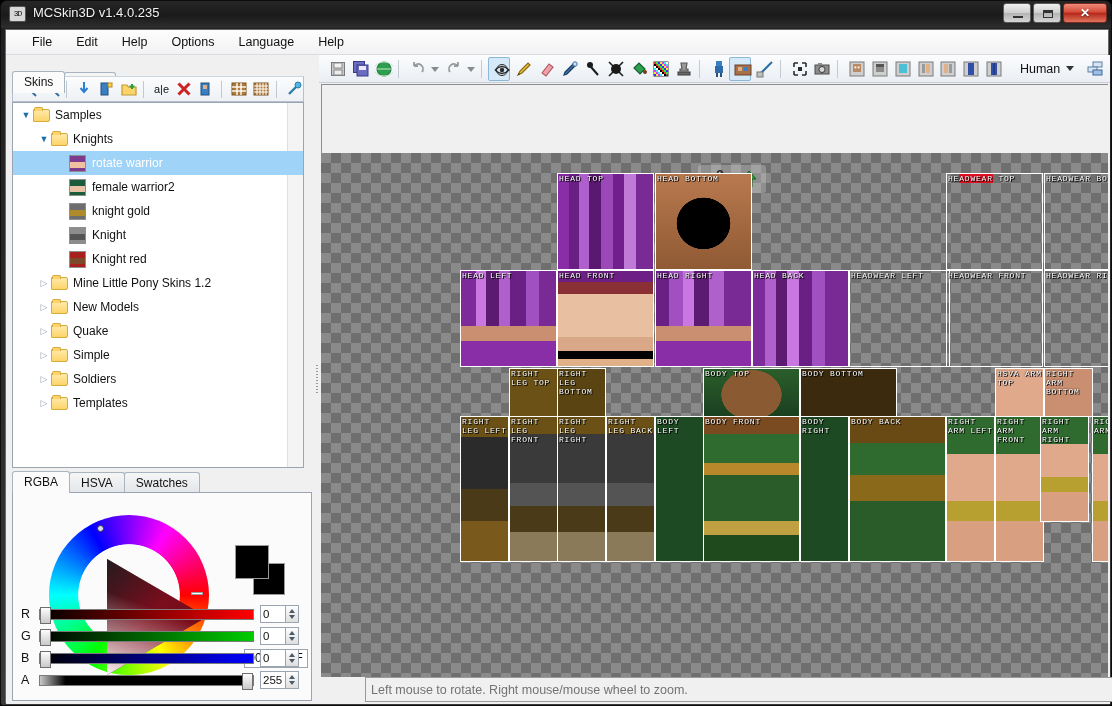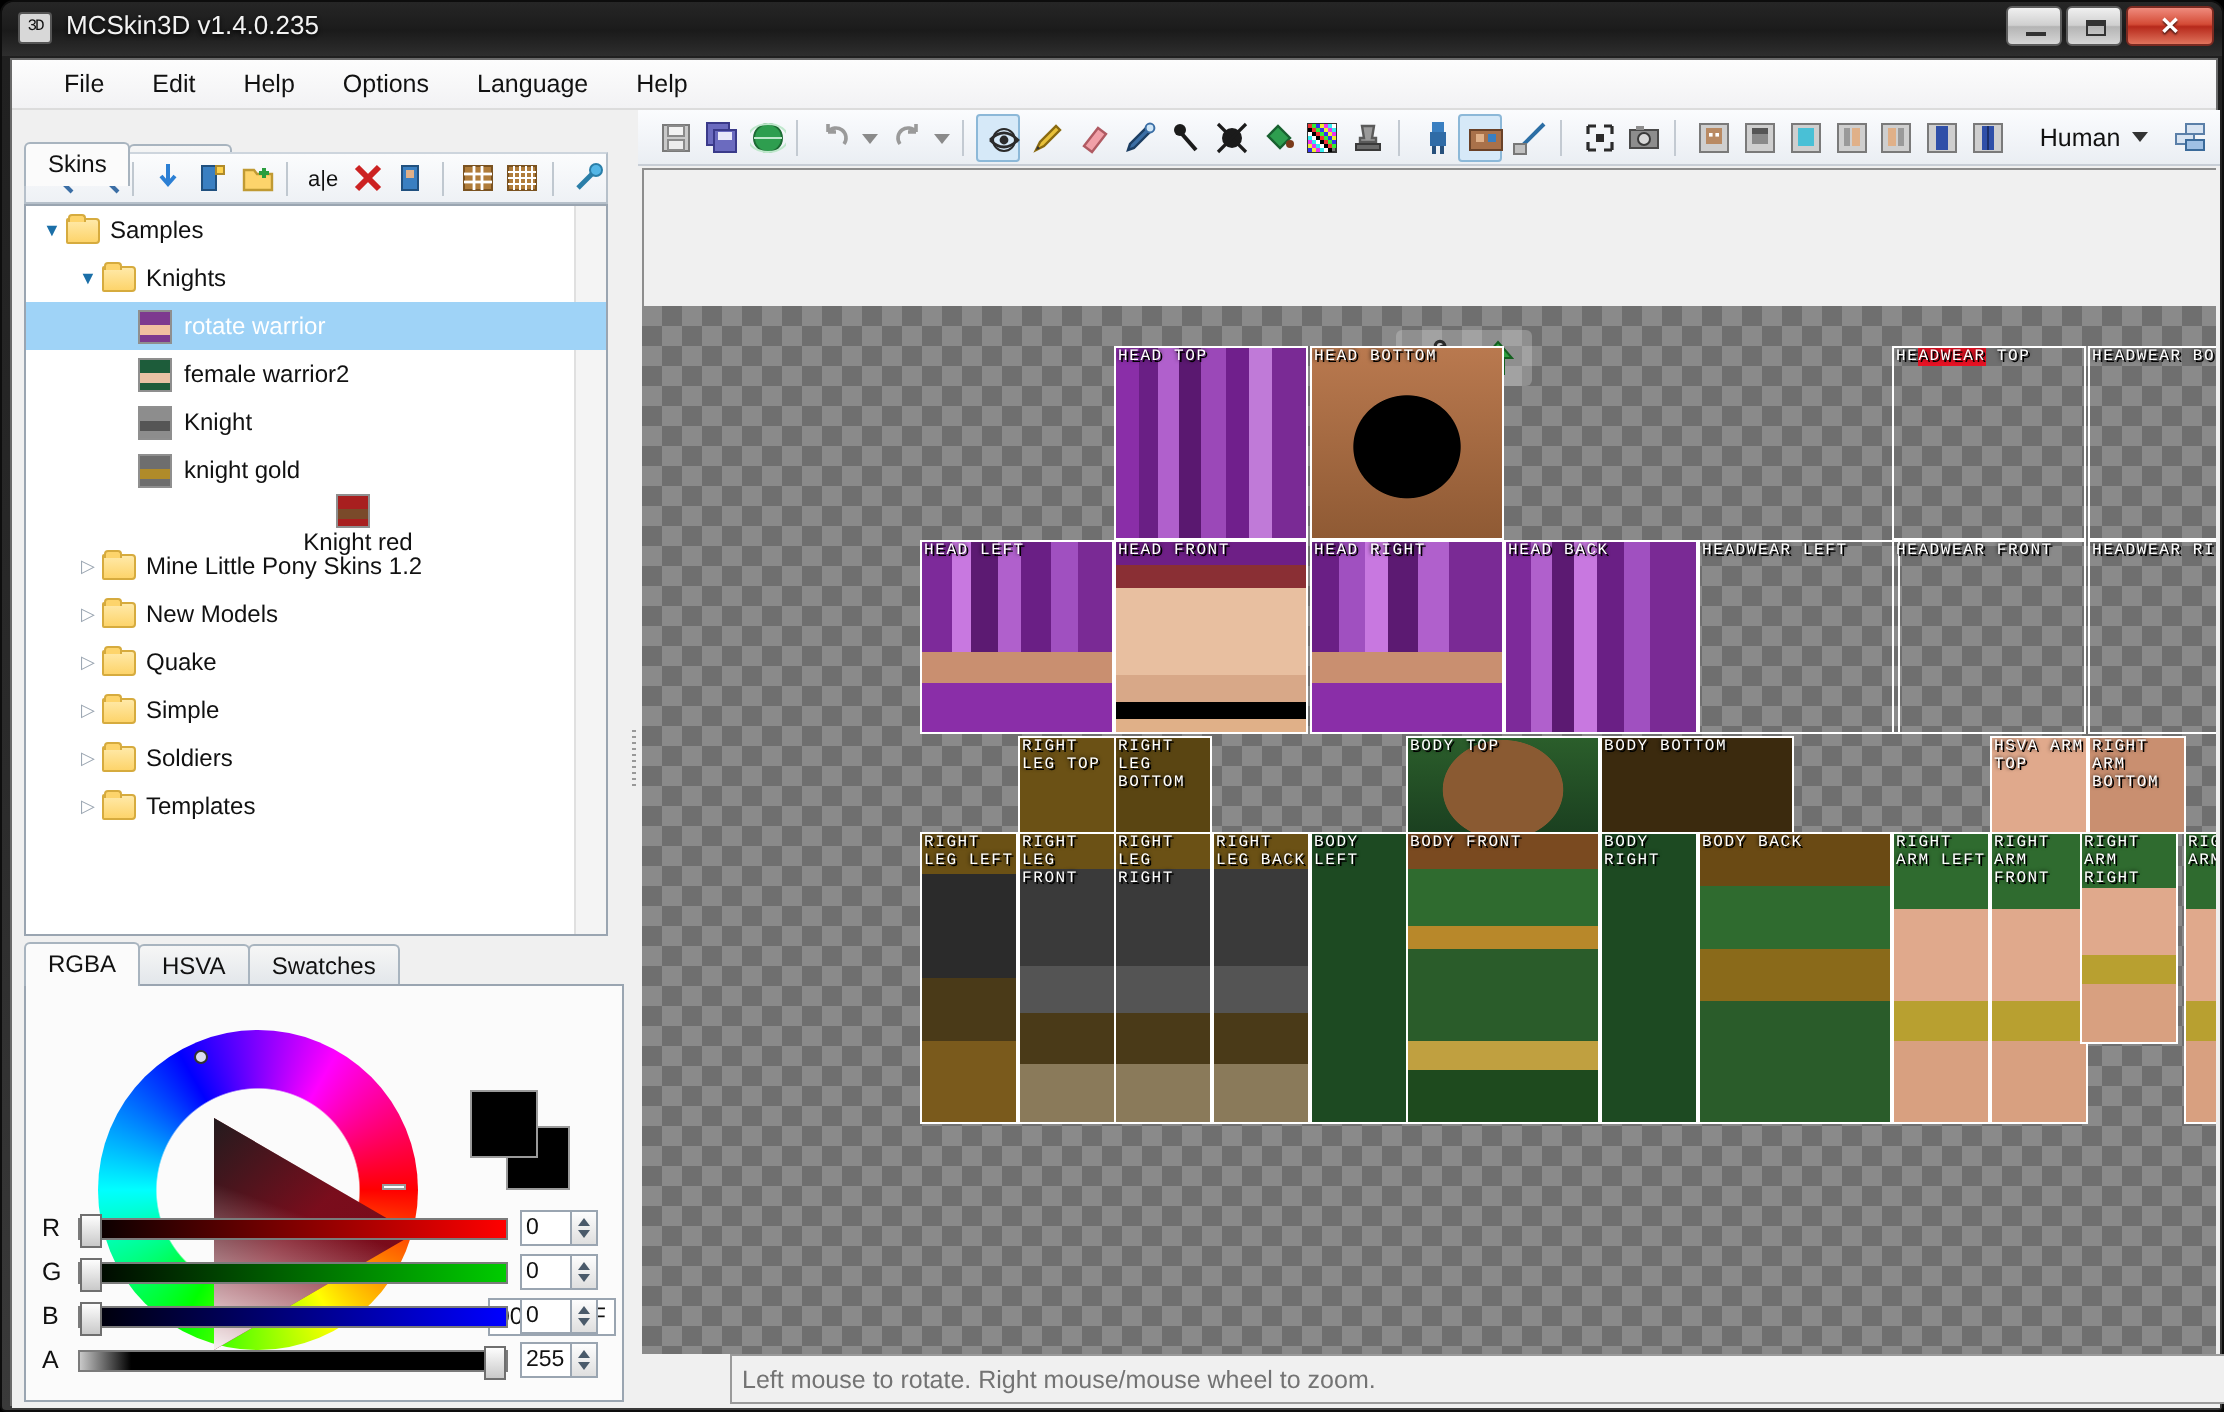--- a/index.html
+++ b/index.html
@@ -337,29 +337,29 @@
             <span class="thumb" style="background: linear-gradient(rgb(125, 58, 143) 0px, rgb(125, 58, 143) 42%, rgb(240, 192, 160) 42%, rgb(240, 192, 160) 78%, rgb(125, 58, 143) 78%, rgb(125, 58, 143) 100%);"></span>
             <span>rotate warrior</span>
           </div>
           <div class="tnode" style="padding-left: 42px;">
             <span class="arrow"></span>
             <span class="thumb" style="background: linear-gradient(rgb(29, 92, 58) 0px, rgb(29, 92, 58) 42%, rgb(232, 194, 164) 42%, rgb(232, 194, 164) 78%, rgb(29, 92, 58) 78%, rgb(29, 92, 58) 100%);"></span>
             <span>female warrior2</span>
           </div>
           <div class="tnode" style="padding-left: 42px;">
             <span class="arrow"></span>
+            <span class="thumb" style="background: linear-gradient(rgb(110, 110, 110) 0px, rgb(110, 110, 110) 42%, rgb(176, 139, 42) 42%, rgb(176, 139, 42) 78%, rgb(110, 110, 110) 78%, rgb(110, 110, 110) 100%);"></span>
+            <span>knight gold</span>
+          </div>
+          <div class="tnode" style="padding-left: 42px;">
+            <span class="arrow"></span>
             <span class="thumb" style="background: linear-gradient(rgb(141, 141, 141) 0px, rgb(141, 141, 141) 42%, rgb(85, 85, 85) 42%, rgb(85, 85, 85) 78%, rgb(141, 141, 141) 78%, rgb(141, 141, 141) 100%);"></span>
             <span>Knight</span>
           </div>
           <div class="tnode" style="padding-left: 42px;">
-            <span class="arrow"></span>
-            <span class="thumb" style="background: linear-gradient(rgb(110, 110, 110) 0px, rgb(110, 110, 110) 42%, rgb(176, 139, 42) 42%, rgb(176, 139, 42) 78%, rgb(110, 110, 110) 78%, rgb(110, 110, 110) 100%);"></span>
-            <span>knight gold</span>
-          </div>
-          <div class="tnode" style="padding-left: 42px; flex-direction: column;">
             <span class="arrow"></span>
             <span class="thumb" style="background: linear-gradient(rgb(168, 31, 31) 0px, rgb(168, 31, 31) 42%, rgb(122, 74, 42) 42%, rgb(122, 74, 42) 78%, rgb(168, 31, 31) 78%, rgb(168, 31, 31) 100%);"></span>
             <span>Knight red</span>
           </div>
           <div class="tnode" style="padding-left: 24px;">
             <span class="arrow gray">▷</span>
             <span class="folder"></span>
             <span>Mine Little Pony Skins 1.2</span>
           </div>
           <div class="tnode" style="padding-left: 24px;">

